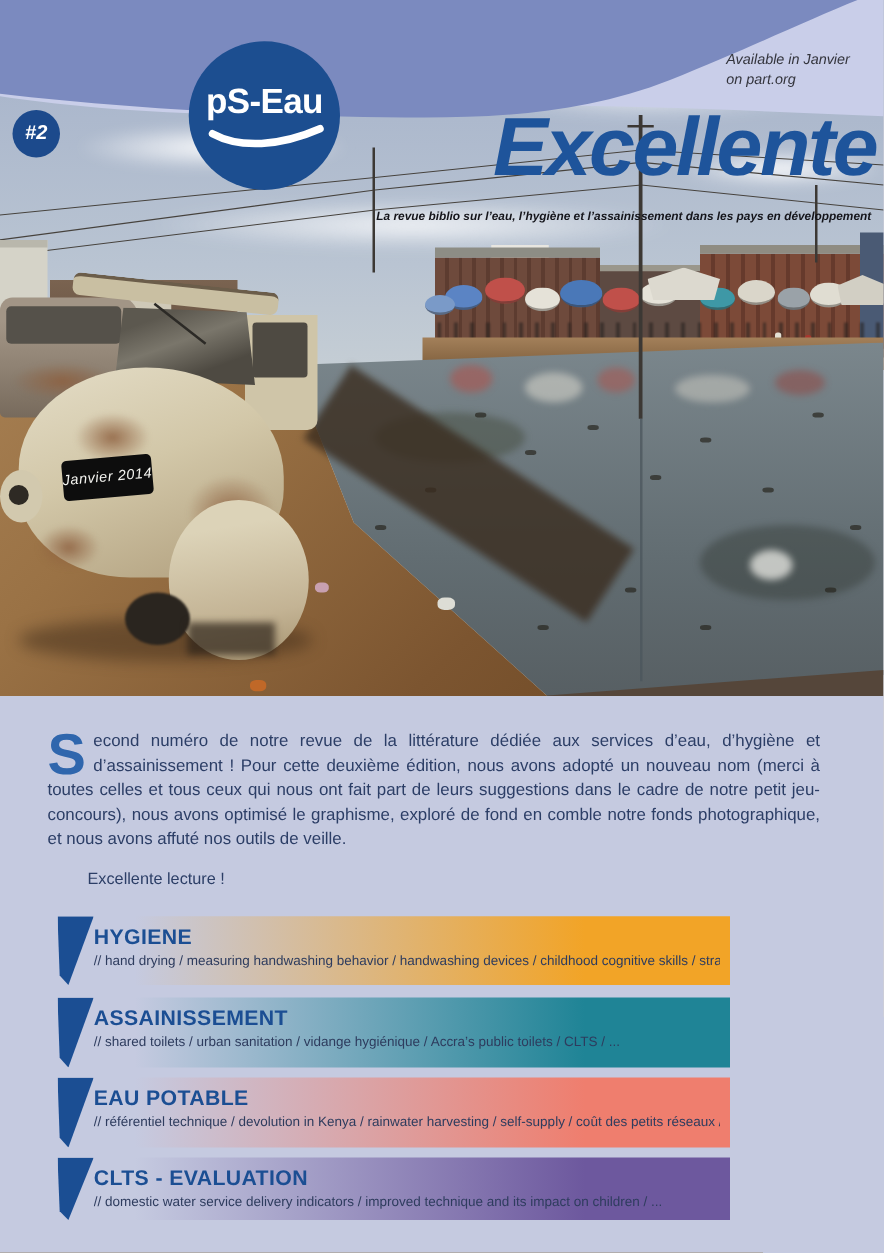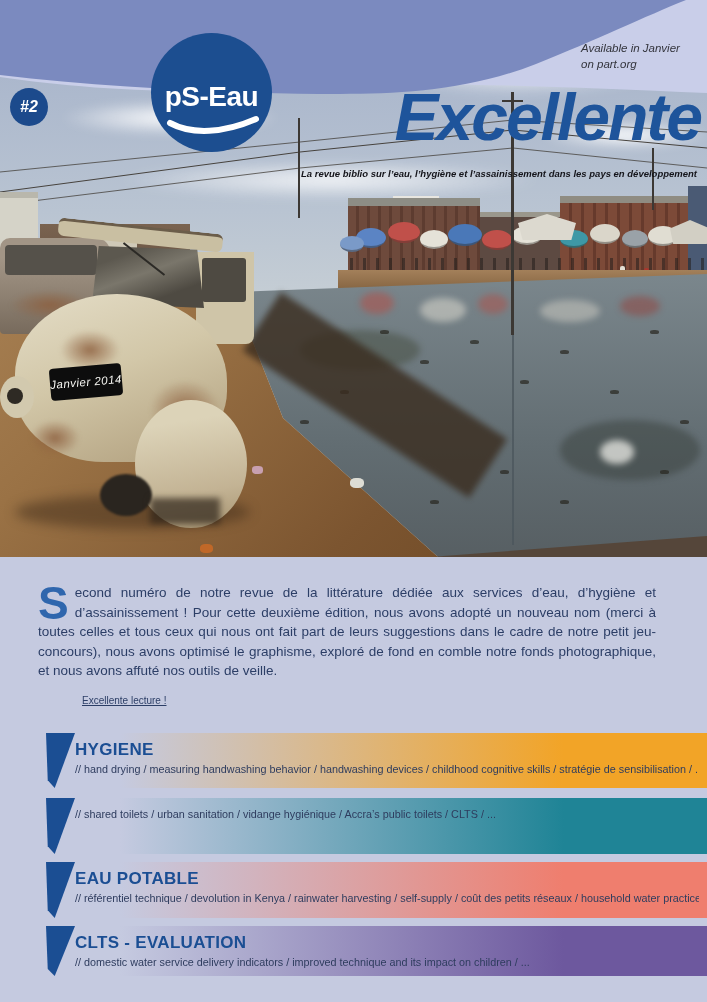--- a/index.html
+++ b/index.html
@@ -50,21 +50,21 @@
   .cv-light{background:#d2c9ae;border-radius:50%;}
   .cv-light-in{background:#2e2a24;border-radius:50%;}
   .wheel{background:#2a251f;border-radius:50%;filter:blur(1px);}
   .car-shadow{background:rgba(55,38,22,.45);filter:blur(6px);border-radius:50%;}
   
   .hdr-svg{position:absolute;left:0;top:0;}
   .logo{
     position:absolute;left:151px;top:33px;width:121px;height:119px;border-radius:50%;
     background:#1c4e90;color:#fff;text-align:center;
   }
-  .logo-text{font-weight:bold;font-size:28px;letter-spacing:-.5px;margin-top:48px;}
+  .logo-text{font-weight:bold;font-size:28px;letter-spacing:-.5px;margin-top:32px;}
   .issue-badge{
     position:absolute;left:10px;top:88px;width:38px;height:38px;border-radius:50%;
     background:#1c4a8c;color:#fff;font-weight:bold;font-style:italic;font-size:16px;
     display:flex;align-items:center;justify-content:center;
   }
   .avail{
     position:absolute;right:14px;top:40px;width:112px;
     font-size:11.5px;font-style:italic;color:#33343c;line-height:1.4;
   }
   .title{
@@ -73,24 +73,24 @@
     letter-spacing:-2px;line-height:1;white-space:nowrap;
   }
   .tagline{
     position:absolute;right:10px;top:168px;
     font-size:9.5px;font-weight:bold;font-style:italic;color:#14141a;white-space:nowrap;
   }
   
   .intro{position:absolute;left:38px;top:583px;width:618px;color:#2c3e66;}
   .intro p{margin:0;font-size:13.5px;line-height:1.45;text-align:justify;}
   .dropcap{float:left;font-size:46px;line-height:36px;font-weight:bold;color:#2f66ad;margin:2px 6px 0 0;}
-  .closing{margin:14px 0 0 44px;font-size:10px;text-decoration:underline;}
+  .closing{margin:14px 0 0 32px;font-size:13px;}
   .signature{margin-top:9px;text-align:right;font-weight:bold;font-size:13.5px;color:#1e549b;}
   
-  .banner{position:absolute;left:0;width:707px;}
+  .banner{position:absolute;left:0;width:584px;}
   .section-strip{position:absolute;left:55px;top:0;right:0;height:100%;}
   .flag{position:absolute;left:46px;top:0;width:29px;height:100%;background:#1b4e93;
     clip-path:polygon(0 0,100% 0,30% 100%,6% 86%);}
   .banner-text{position:absolute;left:75px;top:7px;right:8px;}
   .banner-title{font-size:17px;font-weight:bold;color:#1b4e93;letter-spacing:.3px;}
   .banner-topics{font-size:10.8px;color:#2e3c5e;margin-top:3px;white-space:nowrap;overflow:hidden;}
 </style>
 </head>
 <body>
 
@@ -240,20 +240,21 @@
     <div class="flag"></div>
     <div class="banner-text">
       <div class="banner-title">HYGIENE</div>
       <div class="banner-topics">// hand drying / measuring handwashing behavior / handwashing devices / childhood cognitive skills / stratégie de sensibilisation / ...</div>
     </div>
   </div>
   <div class="banner" style="top:798px;height:56px;">
     <div class="section-strip" style="background: linear-gradient(90deg, rgb(197, 202, 224) 0%, rgb(197, 202, 224) 10%, rgb(31, 132, 150) 78%);"></div>
     <div class="flag"></div>
     <div class="banner-text">
+      <div class="banner-title">ASSAINISSEMENT</div>
       <div class="banner-topics">// shared toilets / urban sanitation / vidange hygiénique / Accra’s public toilets / CLTS / ...</div>
     </div>
   </div>
   <div class="banner" style="top:862px;height:56px;">
     <div class="section-strip" style="background: linear-gradient(90deg, rgb(197, 202, 224) 0%, rgb(197, 202, 224) 10%, rgb(239, 126, 110) 78%);"></div>
     <div class="flag"></div>
     <div class="banner-text">
       <div class="banner-title">EAU POTABLE</div>
       <div class="banner-topics">// référentiel technique / devolution in Kenya / rainwater harvesting / self-supply / coût des petits réseaux / household water practices / ...</div>
     </div>

